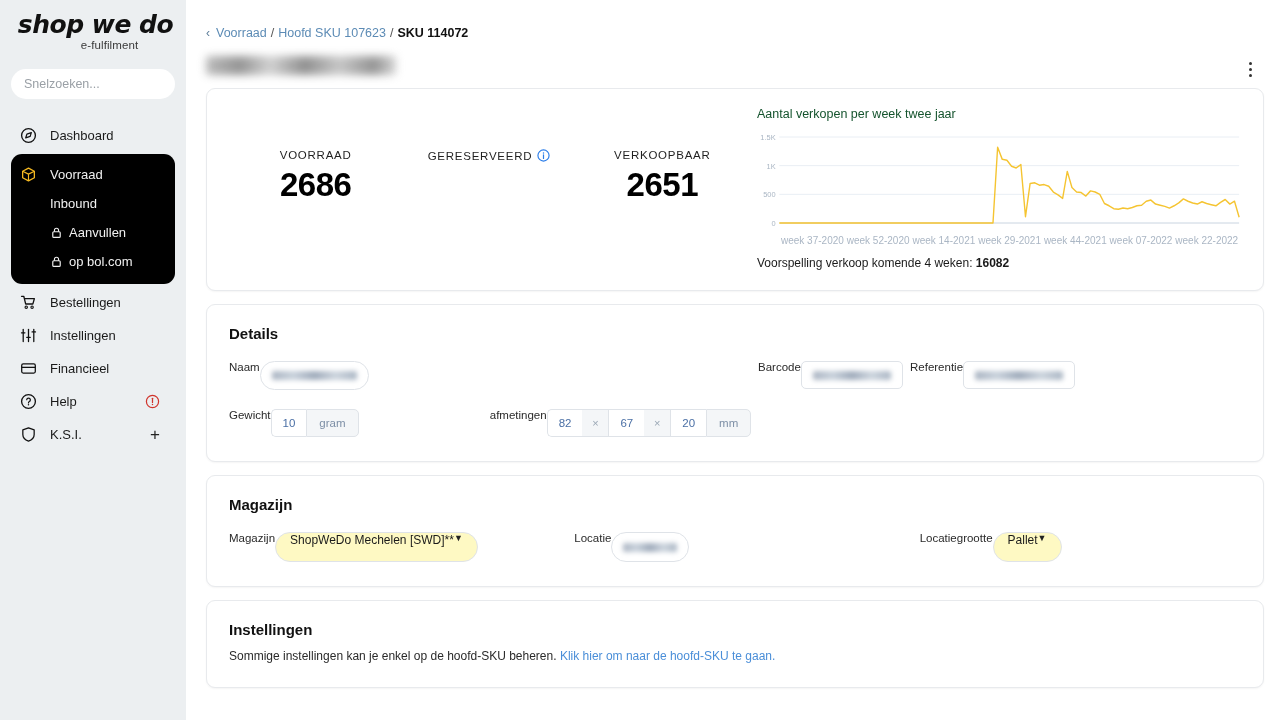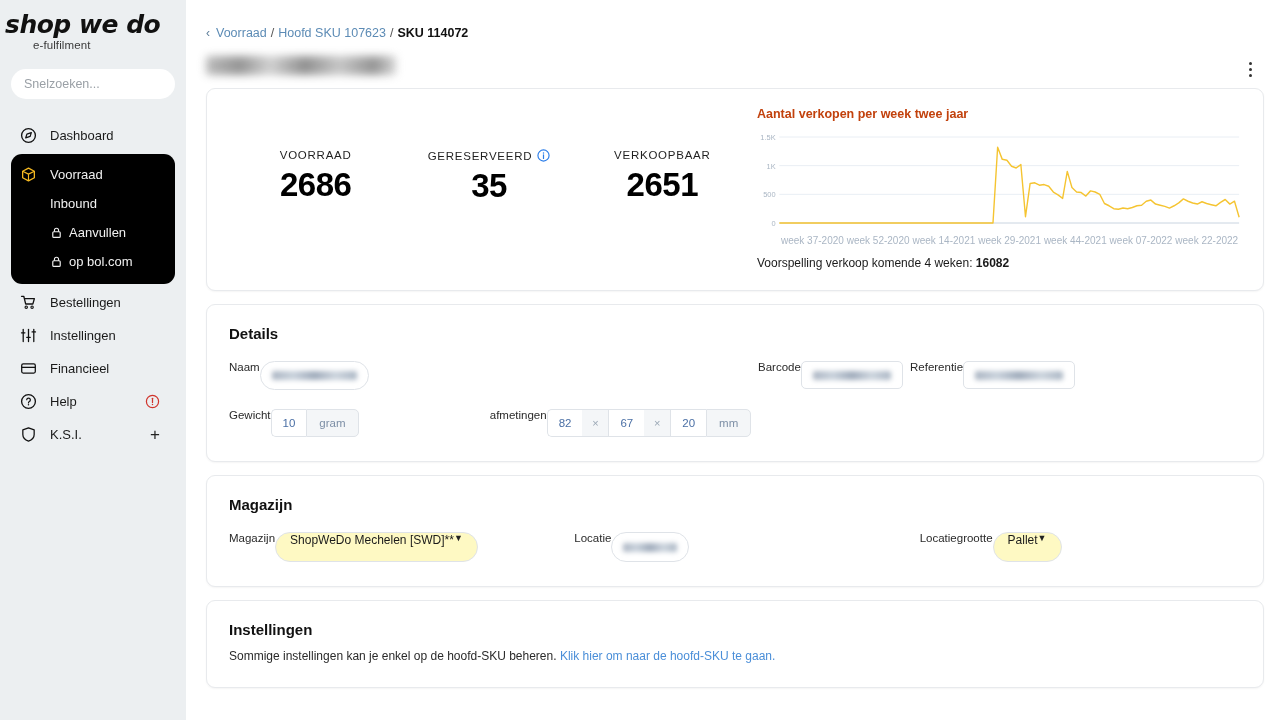--- a/index.html
+++ b/index.html
@@ -13,21 +13,21 @@
   .app { display: flex; width: 1280px; height: 720px; }
 
   
   .sidebar {
     width: 186px; height: 720px;
     background: #eceff1;
     flex: 0 0 186px;
     display: flex; flex-direction: column;
     position: relative;
   }
-  .logo-wrap { padding: 12px 0 6px 5px; text-align: left; }
+  .logo-wrap { padding: 12px 0 6px 5px; text-align: center; }
   .logo-main {
     font-family: "DejaVu Sans", sans-serif;
     font-size: 25px; font-weight: 700; font-style: italic;
     letter-spacing: -0.5px; color: #111; line-height: 1.05;
   }
   .logo-sub {
     font-size: 11.5px; color: #3a3a3a; letter-spacing: .1px;
     margin-top: 1px; padding-left: 28px;
   }
   .search-box {
@@ -98,21 +98,21 @@
   .kpis { flex: 0 0 520px; display: flex; align-items: flex-start; padding-top: 42px; }
   .kpi { flex: 1; text-align: center; }
   .kpi-label {
     font-size: 11.5px; letter-spacing: .75px; color: #1f1f1f; font-weight: 400;
     display: flex; align-items: center; justify-content: center; gap: 5px;
   }
   .kpi-value { font-size: 33px; font-weight: 700; color: #000; margin-top: 5px; letter-spacing: -.5px; }
   .info-ic { width: 13px; height: 13px; }
 
   .chartbox { flex: 1; padding-left: 8px; }
-  .chart-title { font-size: 12.5px; font-weight: 700; color: #c2410c; }
+  .chart-title { font-size: 12.5px; font-weight: 400; color: #14532d; }
   .chart-plot { margin-top: 10px; position: relative; height: 100px; }
   .chart-svg { display: block; width: 100%; height: 100px; }
   .xaxis { display: flex; margin-top: 4px; padding-left: 24px; }
   .xtick { flex: 1; font-size: 10px; color: #aab6c4; text-align: left; white-space: nowrap; }
   .forecast { margin-top: 10px; font-size: 12px; color: #1a1a1a; }
   .forecast b { font-weight: 700; }
 
   
   .section { padding: 20px 22px 24px 22px; }
   .section-h { font-size: 15px; font-weight: 700; color: #111; }
@@ -318,21 +318,20 @@
         </div>
         <div class="kpi">
           <div class="kpi-label">
             <span>GERESERVEERD</span>
             <svg class="info-ic" viewBox="0 0 14 14">
               <circle cx="7" cy="7" r="6" fill="none" stroke="#2b7de9" stroke-width="1.25"></circle>
               <circle cx="7" cy="4.2" r=".8" fill="#2b7de9"></circle>
               <line x1="7" y1="6.2" x2="7" y2="10.2" stroke="#2b7de9" stroke-width="1.3" stroke-linecap="round"></line>
             </svg>
           </div>
-          <div class="kpi-value">35</div>
         </div>
         <div class="kpi">
           <div class="kpi-label">VERKOOPBAAR</div>
           <div class="kpi-value">2651</div>
         </div>
       </div>
 
       <div class="chartbox">
         <div class="chart-title">Aantal verkopen per week twee jaar</div>
         <div class="chart-plot">

